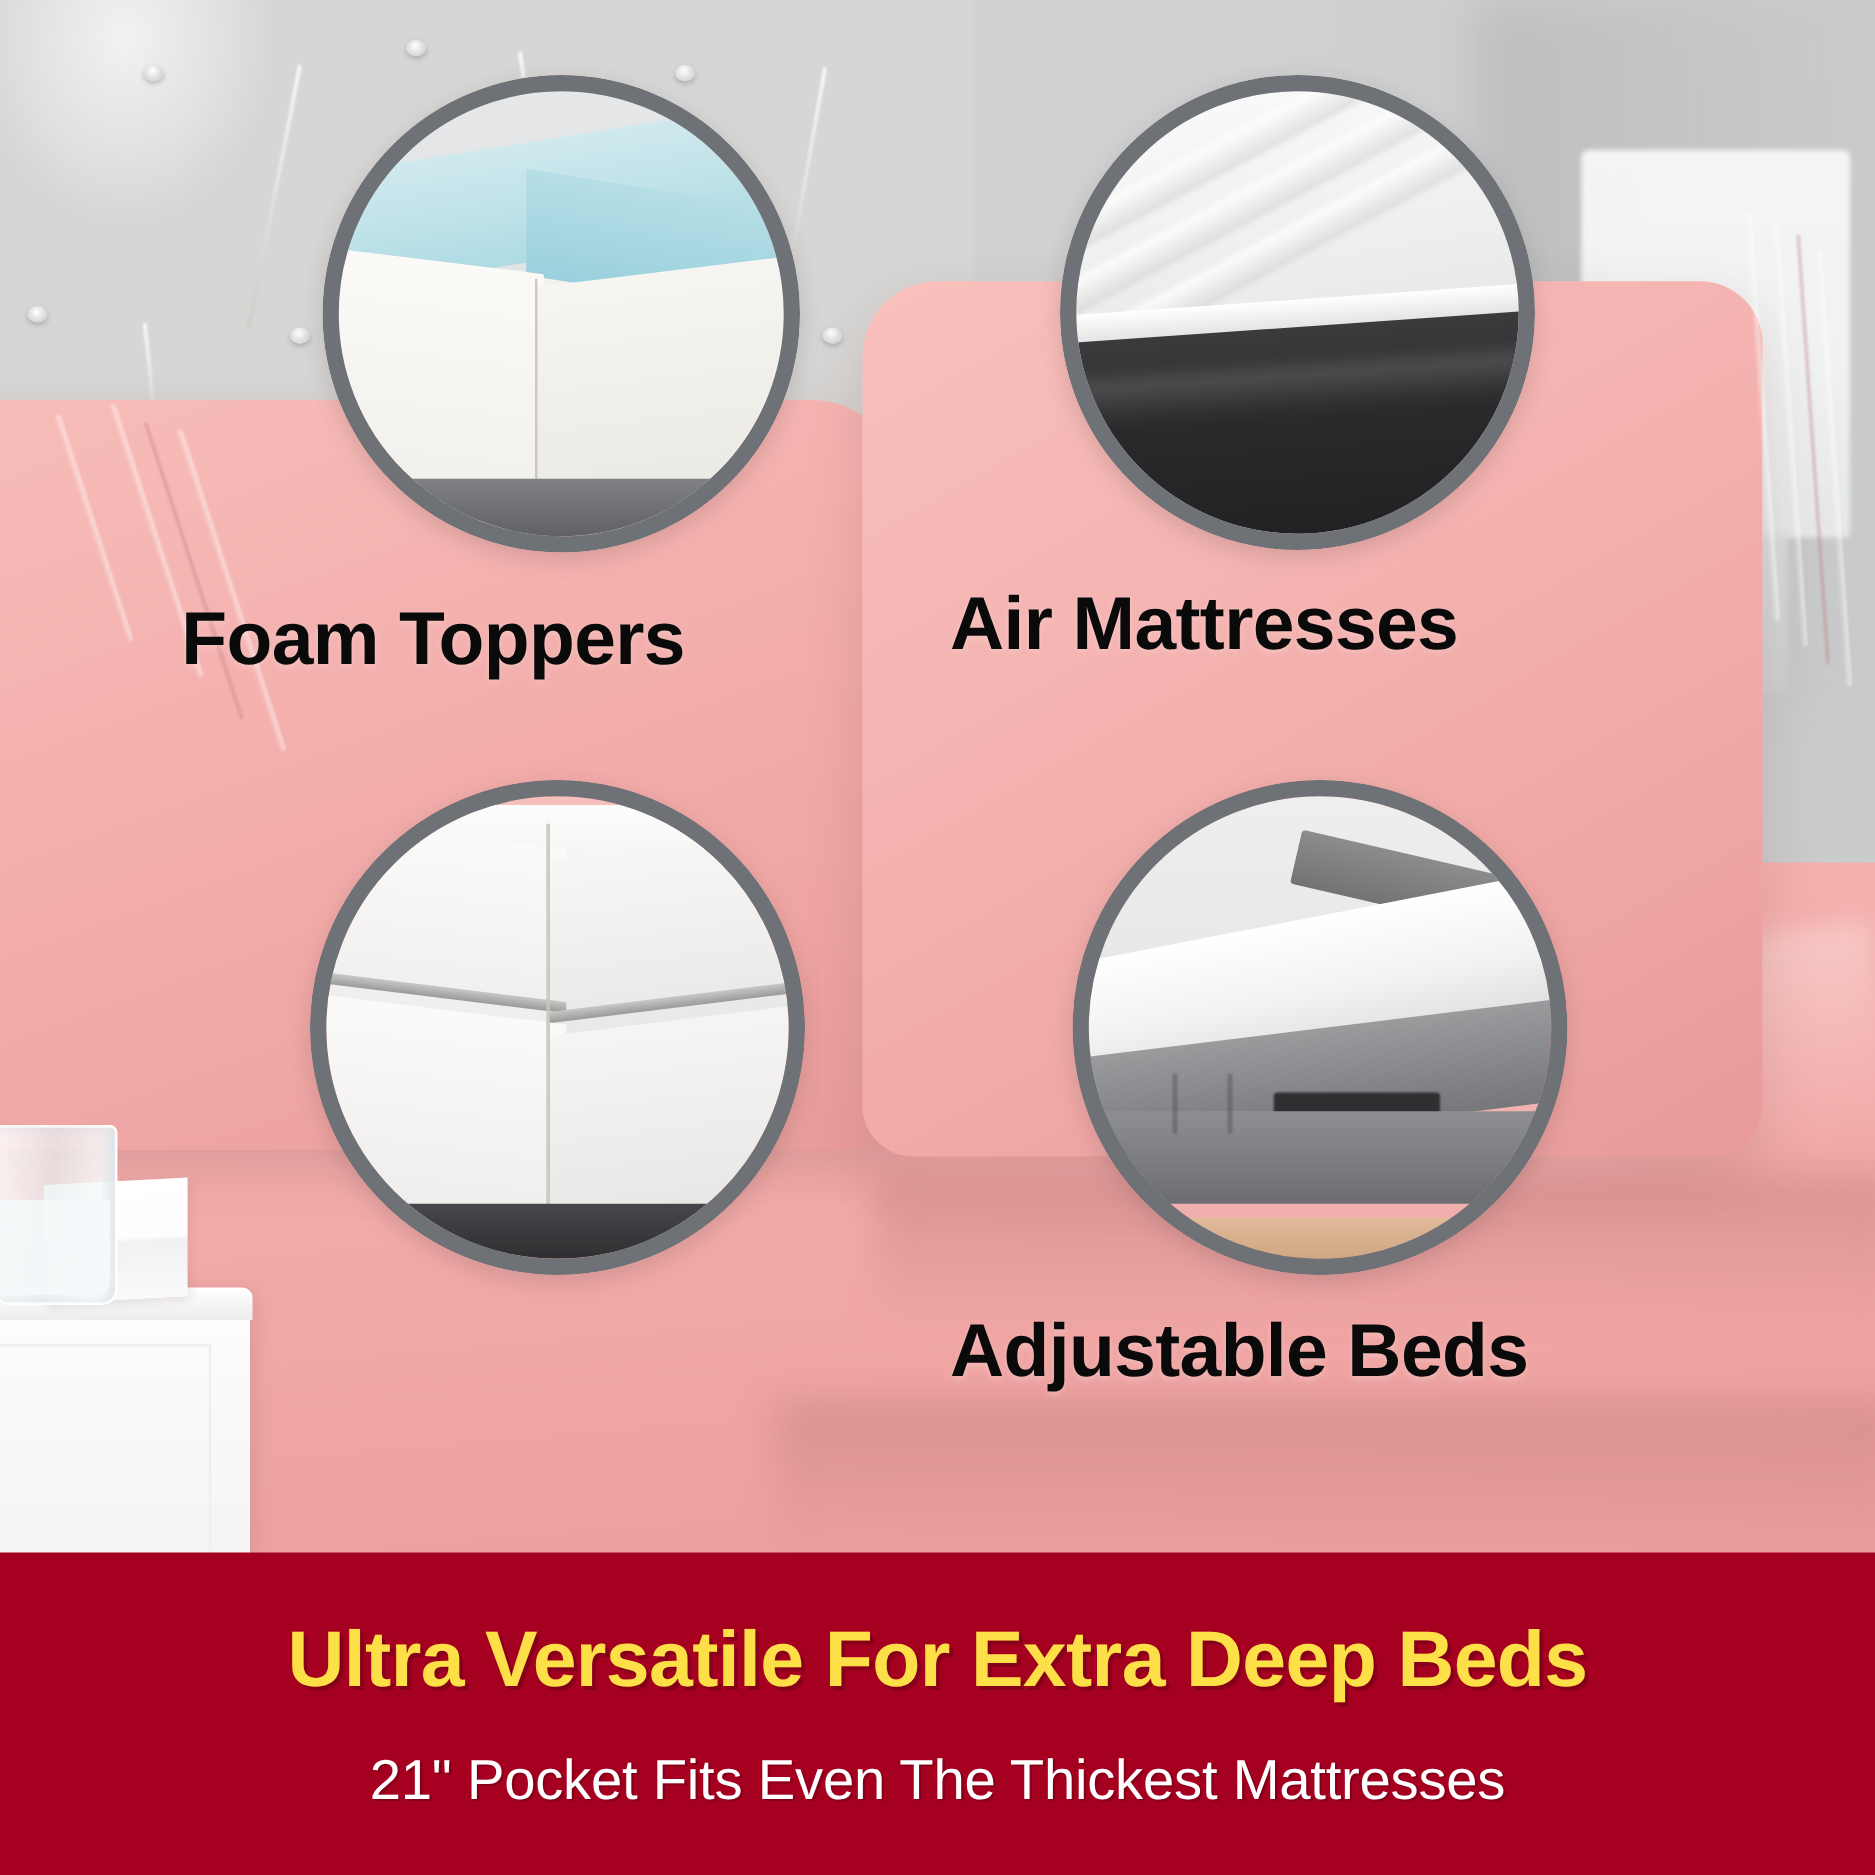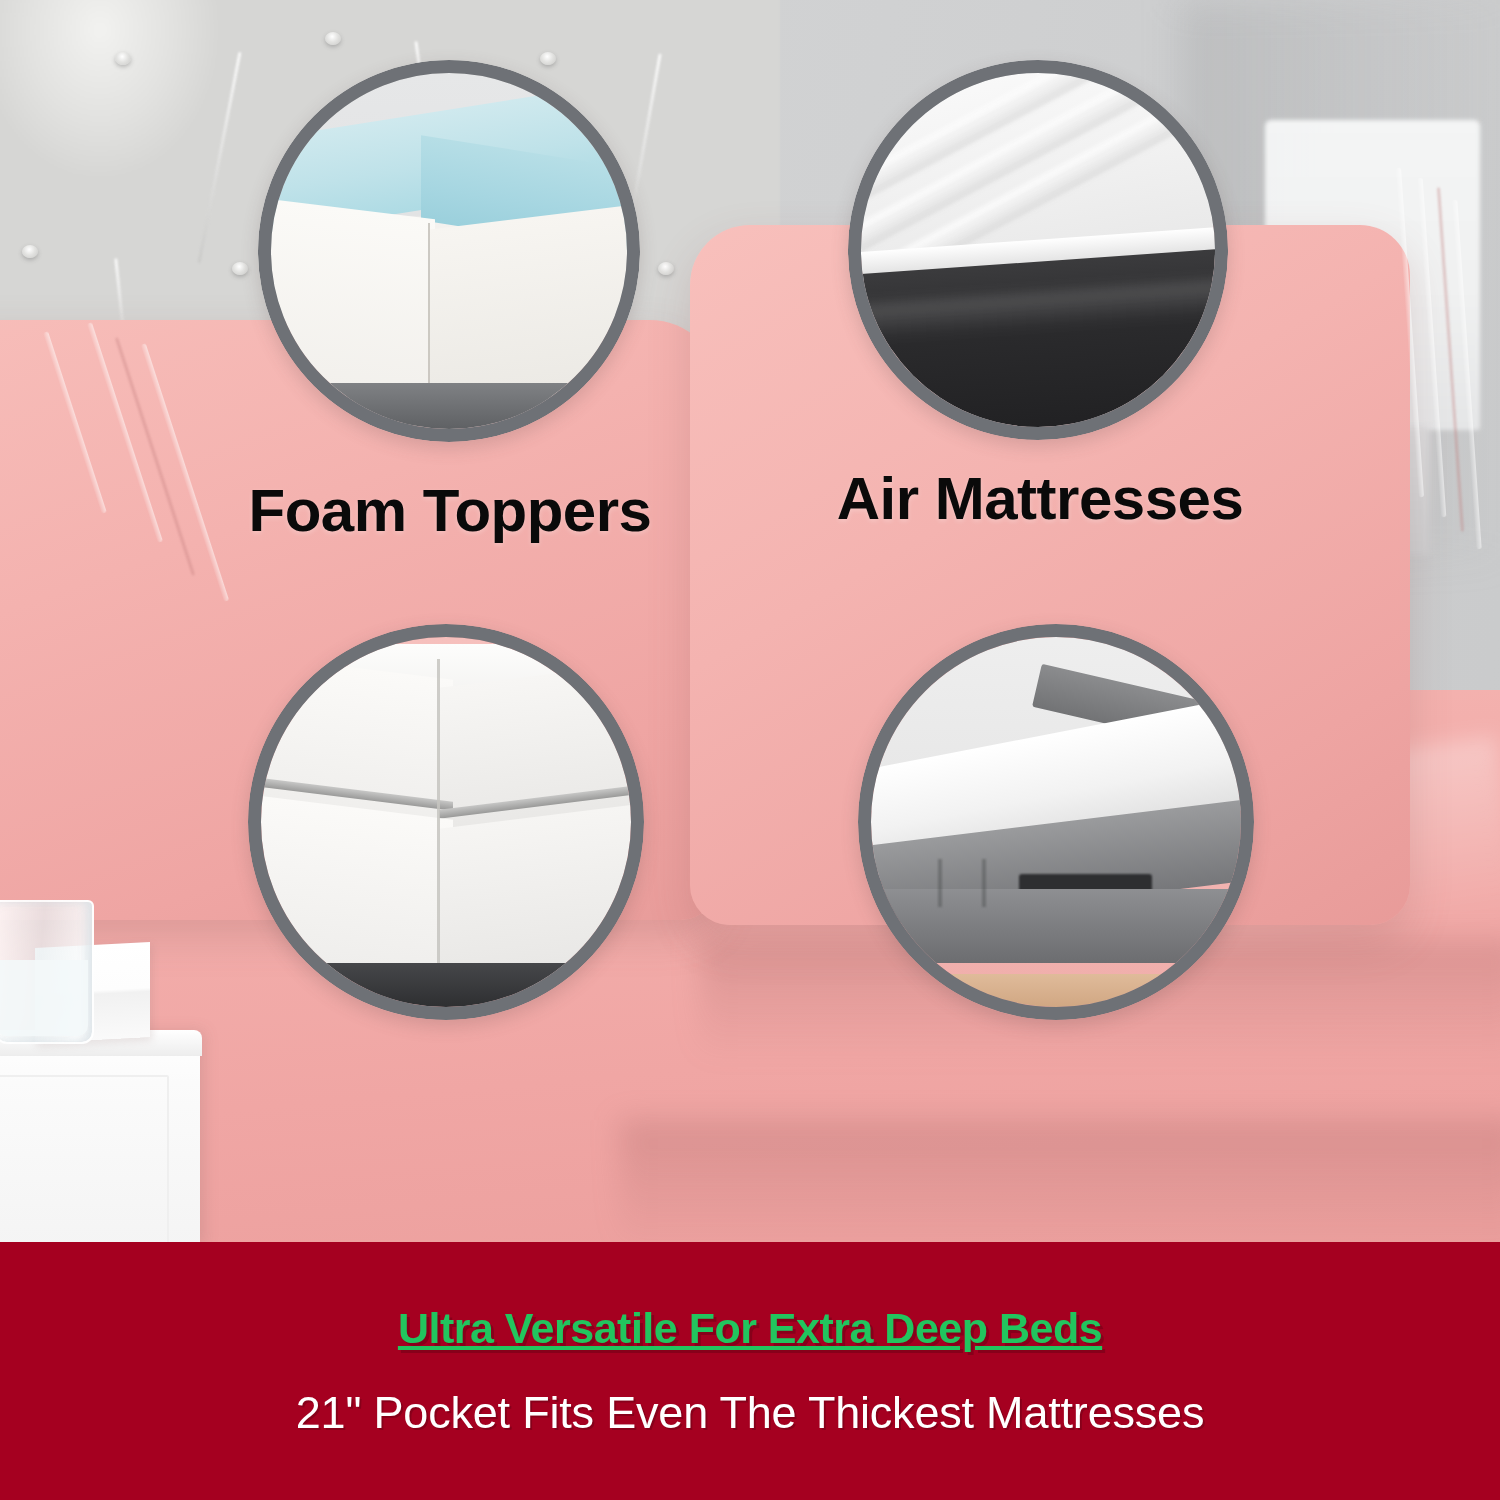--- a/index.html
+++ b/index.html
@@ -176,35 +176,35 @@
   .ab-base2{position:absolute;left:-8%;top:68%;width:120%;height:20%;
     background:linear-gradient(180deg,#8e8f92,#6c6d70);border-radius:4px;}
   .ab-gap{position:absolute;left:40%;top:64%;width:36%;height:8%;background:#2e2f31;border-radius:3px;filter:blur(1px);}
   .ab-floor{position:absolute;left:10%;bottom:0;width:80%;height:9%;
     background:linear-gradient(180deg,#e0bb9a,#d0a783);}
   .ab-pleat{position:absolute;width:4px;height:13%;top:60%;background:rgba(60,62,64,.35);filter:blur(1px);}
 
   
   .label{
     position:absolute;color:#0a0a0a;font-weight:bold;
-    letter-spacing:-.5px;line-height:1.04;text-align:center;
+    letter-spacing:-.5px;line-height:1.04;text-align:left;
     text-shadow:0 2px 5px rgba(255,255,255,.25);
     white-space:pre-line;
   }
   .label.big{font-size:60px;}
 
   
   .banner{
     position:absolute;left:0;top:1242px;width:1500px;height:258px;
     background:#a50020;display:flex;flex-direction:column;
     align-items:center;justify-content:center;
   }
   .banner-title{
-    color:#22c55e;font-size:43px;font-weight:bold;letter-spacing:-.5px;
-    text-shadow:3px 3px 0 rgba(0,0,0,.18);margin:0 0 34px 0;text-decoration:underline;
+    color:#fde047;font-size:63px;font-weight:bold;letter-spacing:-.5px;
+    text-shadow:3px 3px 0 rgba(0,0,0,.18);margin:0 0 34px 0;
   }
   .banner-sub{
     color:#ffffff;font-size:45px;font-weight:normal;letter-spacing:-.2px;
     text-shadow:2px 2px 0 rgba(0,0,0,.18);margin:0;
   }
 </style>
 </head>
 <body>
 
 <div class="stage">
@@ -307,19 +307,20 @@
       <div class="ab-mat"></div>
       <div class="ab-base1"></div>
       <div class="ab-gap"></div>
       <div class="ab-base2"></div>
       <div class="ab-pleat" style="left:18%;"></div>
       <div class="ab-pleat" style="left:30%;"></div>
       <div class="ab-floor"></div>
     </div>
     <div class="ring"></div>
   </div>
+  <div class="label big" style="left:760px;top:1050px;width:600px;">Adjustable Beds</div>
 
   <div class="banner">
     <div class="banner-title">Ultra Versatile For Extra Deep Beds</div>
     <div class="banner-sub">21" Pocket Fits Even The Thickest Mattresses</div>
   </div>
 
 </div>
 
 </body></html>

